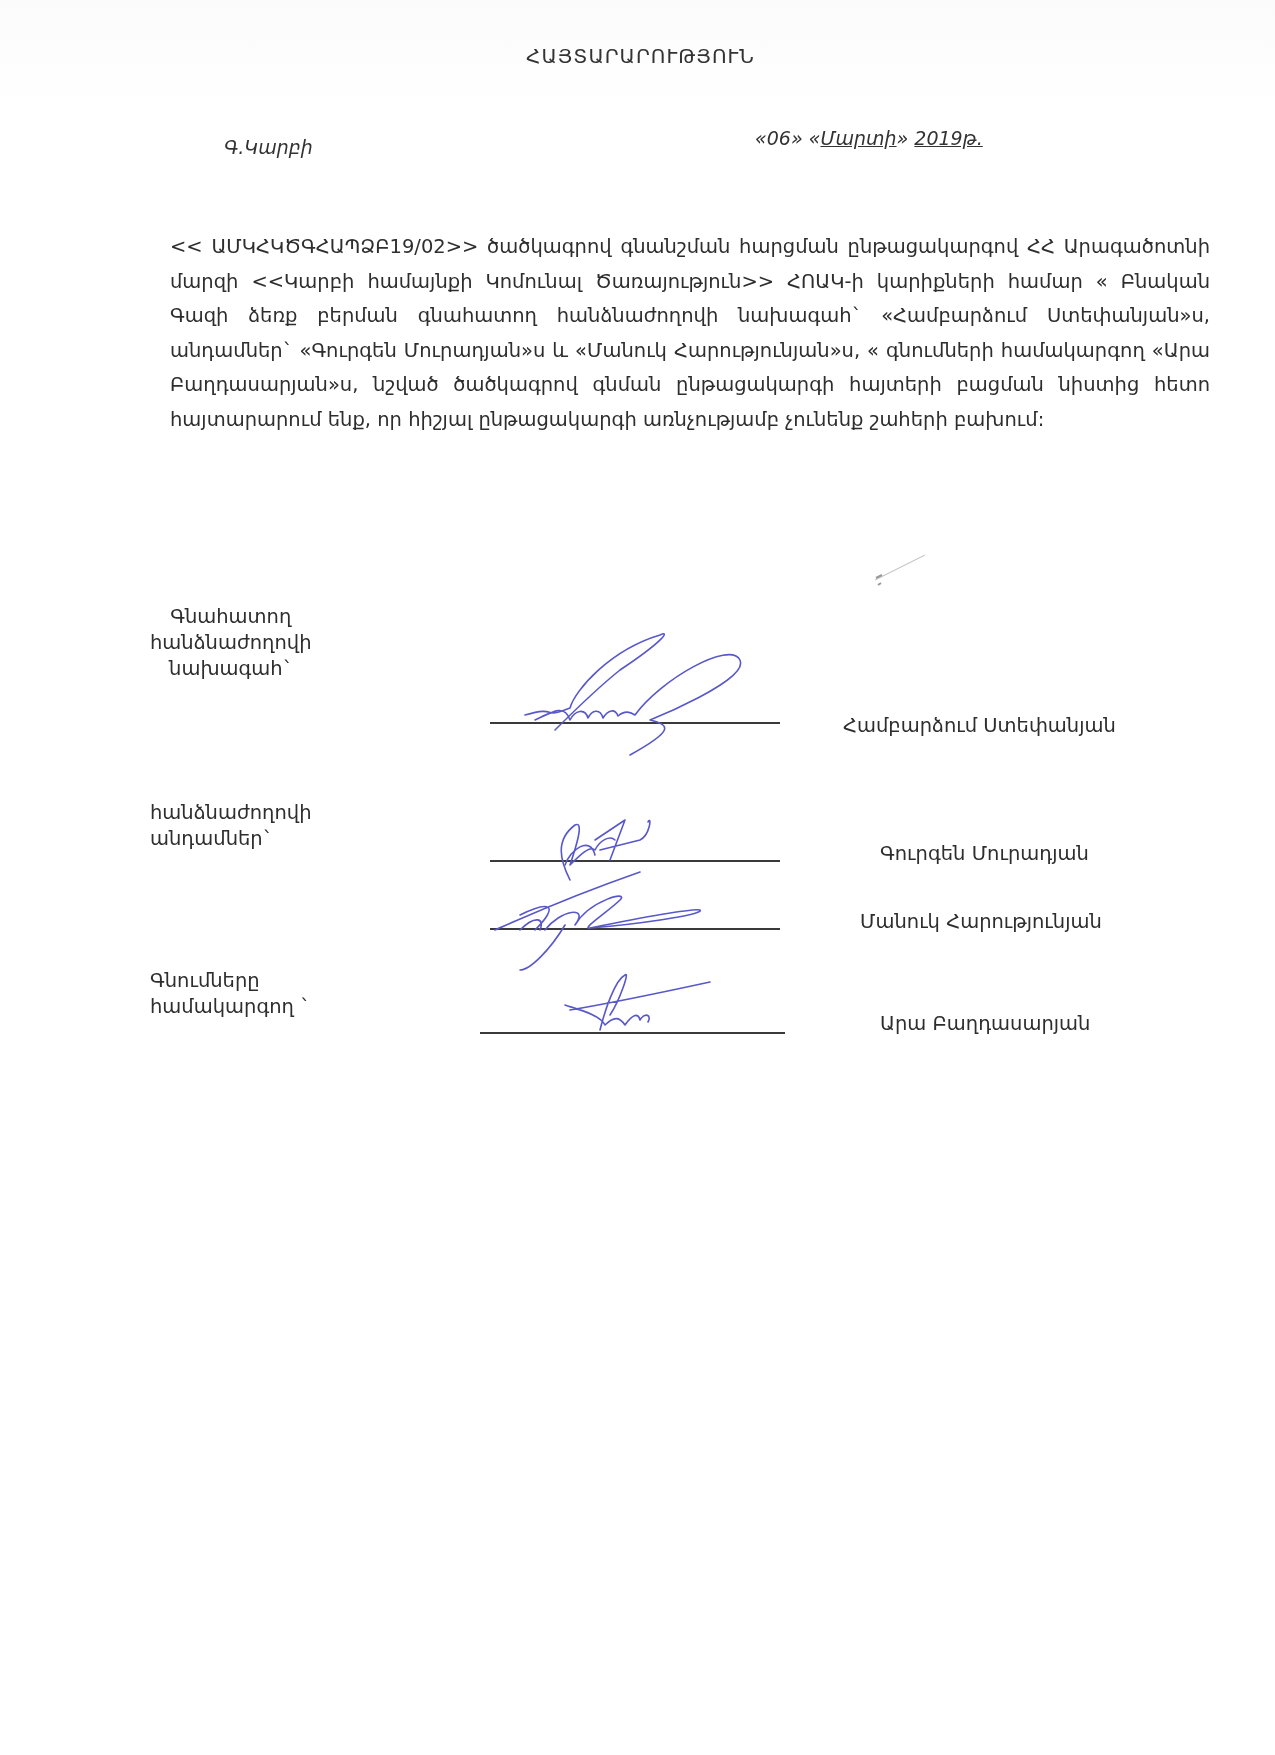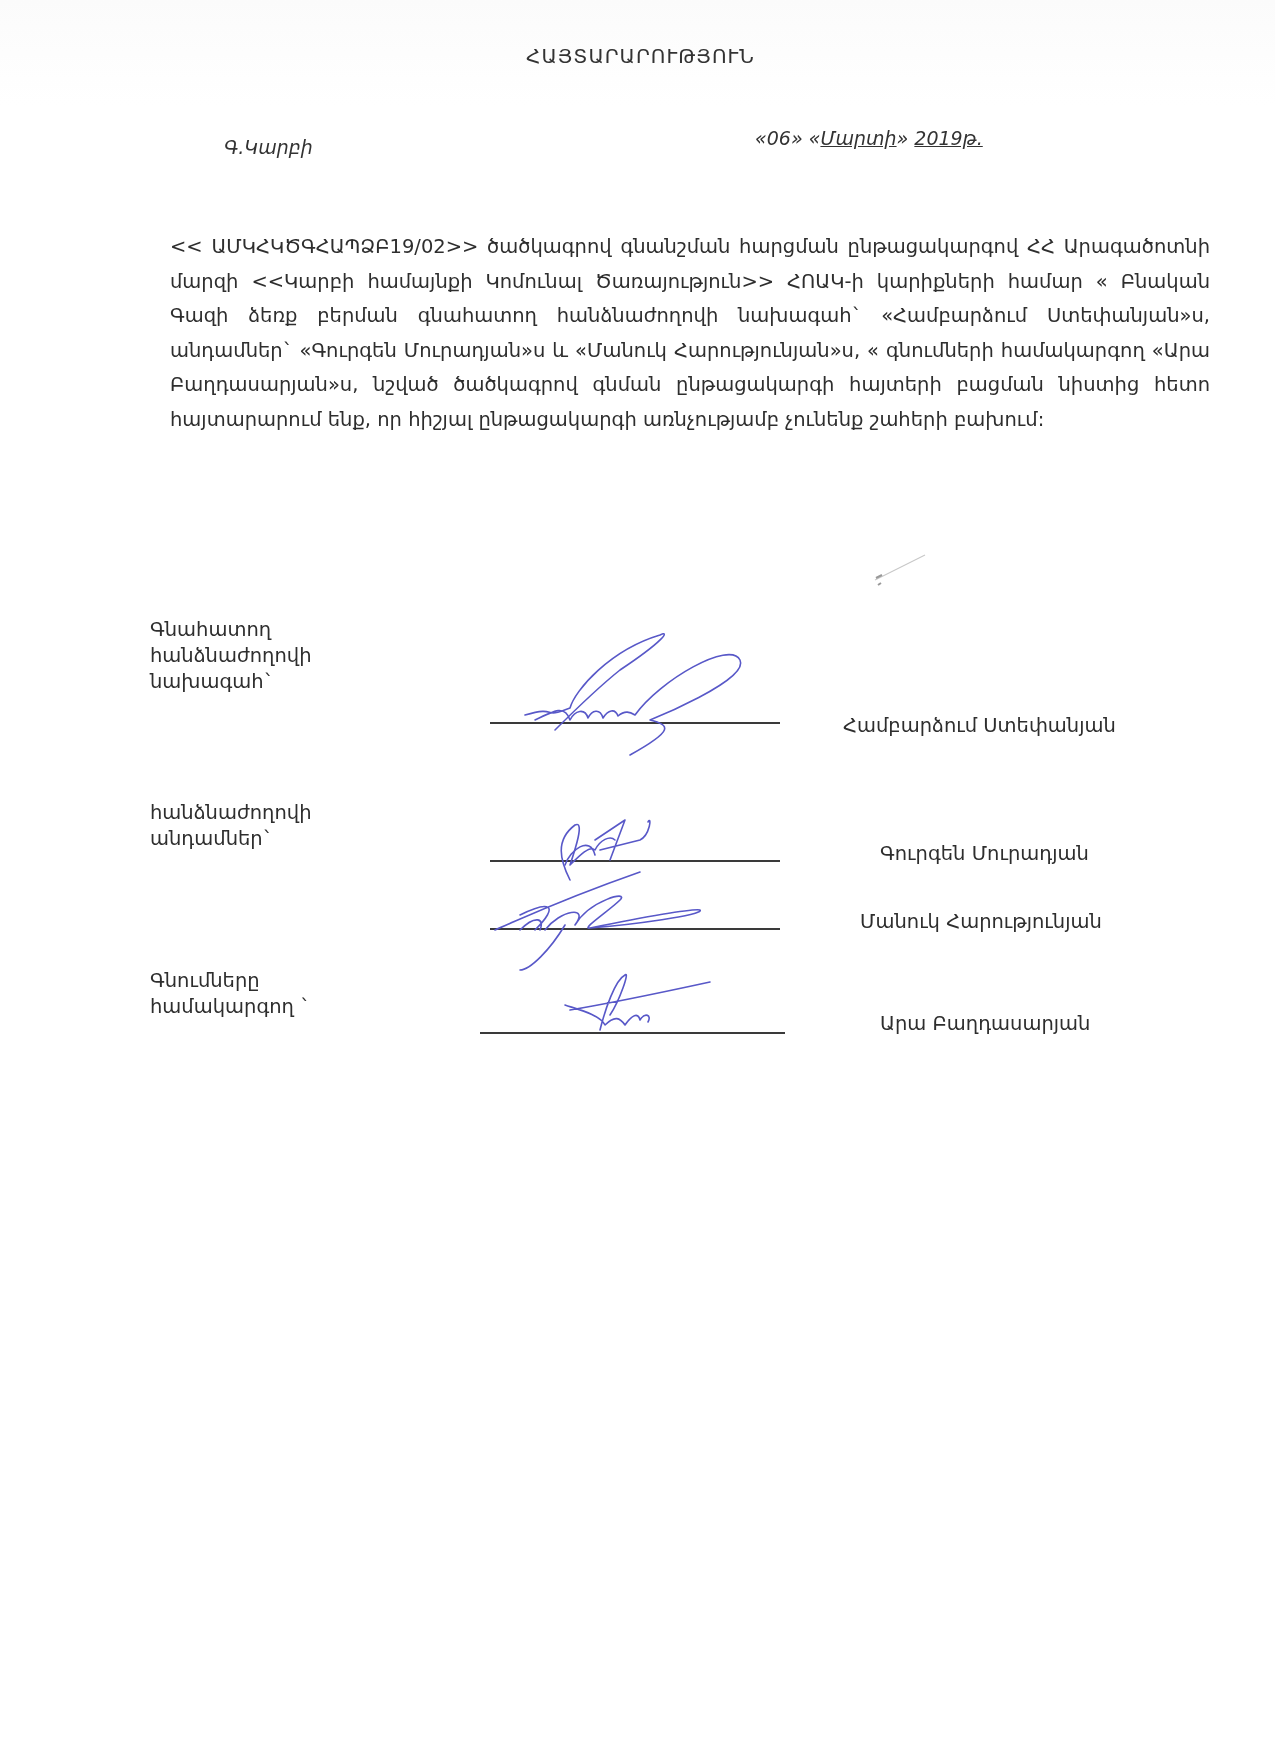--- a/index.html
+++ b/index.html
@@ -52,21 +52,21 @@
     <u>2019թ.</u>
   </div>
 
   <div class="body-text">&lt;&lt; ԱՄԿՀԿԾԳՀԱՊՁԲ19/02&gt;&gt; ծածկագրով գնանշման հարցման ընթացակարգով ՀՀ Արագածոտնի մարզի &lt;&lt;Կարբի համայնքի Կոմունալ Ծառայություն&gt;&gt; ՀՈԱԿ-ի կարիքների համար « Բնական Գազի ձեռք բերման գնահատող հանձնաժողովի նախագահ` «Համբարձում Ստեփանյան»ս, անդամներ` «Գուրգեն Մուրադյան»ս և «Մանուկ Հարությունյան»ս, « գնումների համակարգող «Արա Բաղդասարյան»ս, նշված ծածկագրով գնման ընթացակարգի հայտերի բացման նիստից հետո հայտարարում ենք, որ հիշյալ ընթացակարգի առնչությամբ չունենք շահերի բախում:</div>
 
   <svg class="smudge" width="60" height="45">
     <path d="M5 30 L55 5" stroke="#c8c8c8" stroke-width="1.2" fill="none"></path>
     <path d="M6 28 l6 -3 M8 35 l3 -2" stroke="#999" stroke-width="2" fill="none"></path>
   </svg>
 
-  <div class="role" style="top:617px;">
+  <div class="role" style="top:604px;text-align:center;">
     <div>Գնահատող</div>
     <div>հանձնաժողովի</div>
     <div>նախագահ`</div>
   </div>
   <div class="sigline" style="left:490px; top:722px; width:290px;"></div>
   <svg class="sig" style="left:500px; top:620px;" width="260" height="140">
     <path d="M25 95 C60 85, 40 100, 70 88 C75 70, 110 30, 160 15 C170 10, 165 20, 120 50 C95 70, 70 95, 55 110"></path>
     <path d="M35 100 C55 90, 65 85, 70 100 C75 90, 85 88, 88 98 C92 90, 100 88, 103 98 C108 90, 115 88, 118 96 C125 90, 130 92, 135 95 C160 60, 230 20, 240 40 C250 60, 150 100, 150 100 C170 105, 175 110, 130 135"></path>
   </svg>
   <div class="name" style="left:843px; top:702px;margin-top:12px;">Համբարձում Ստեփանյան</div>

